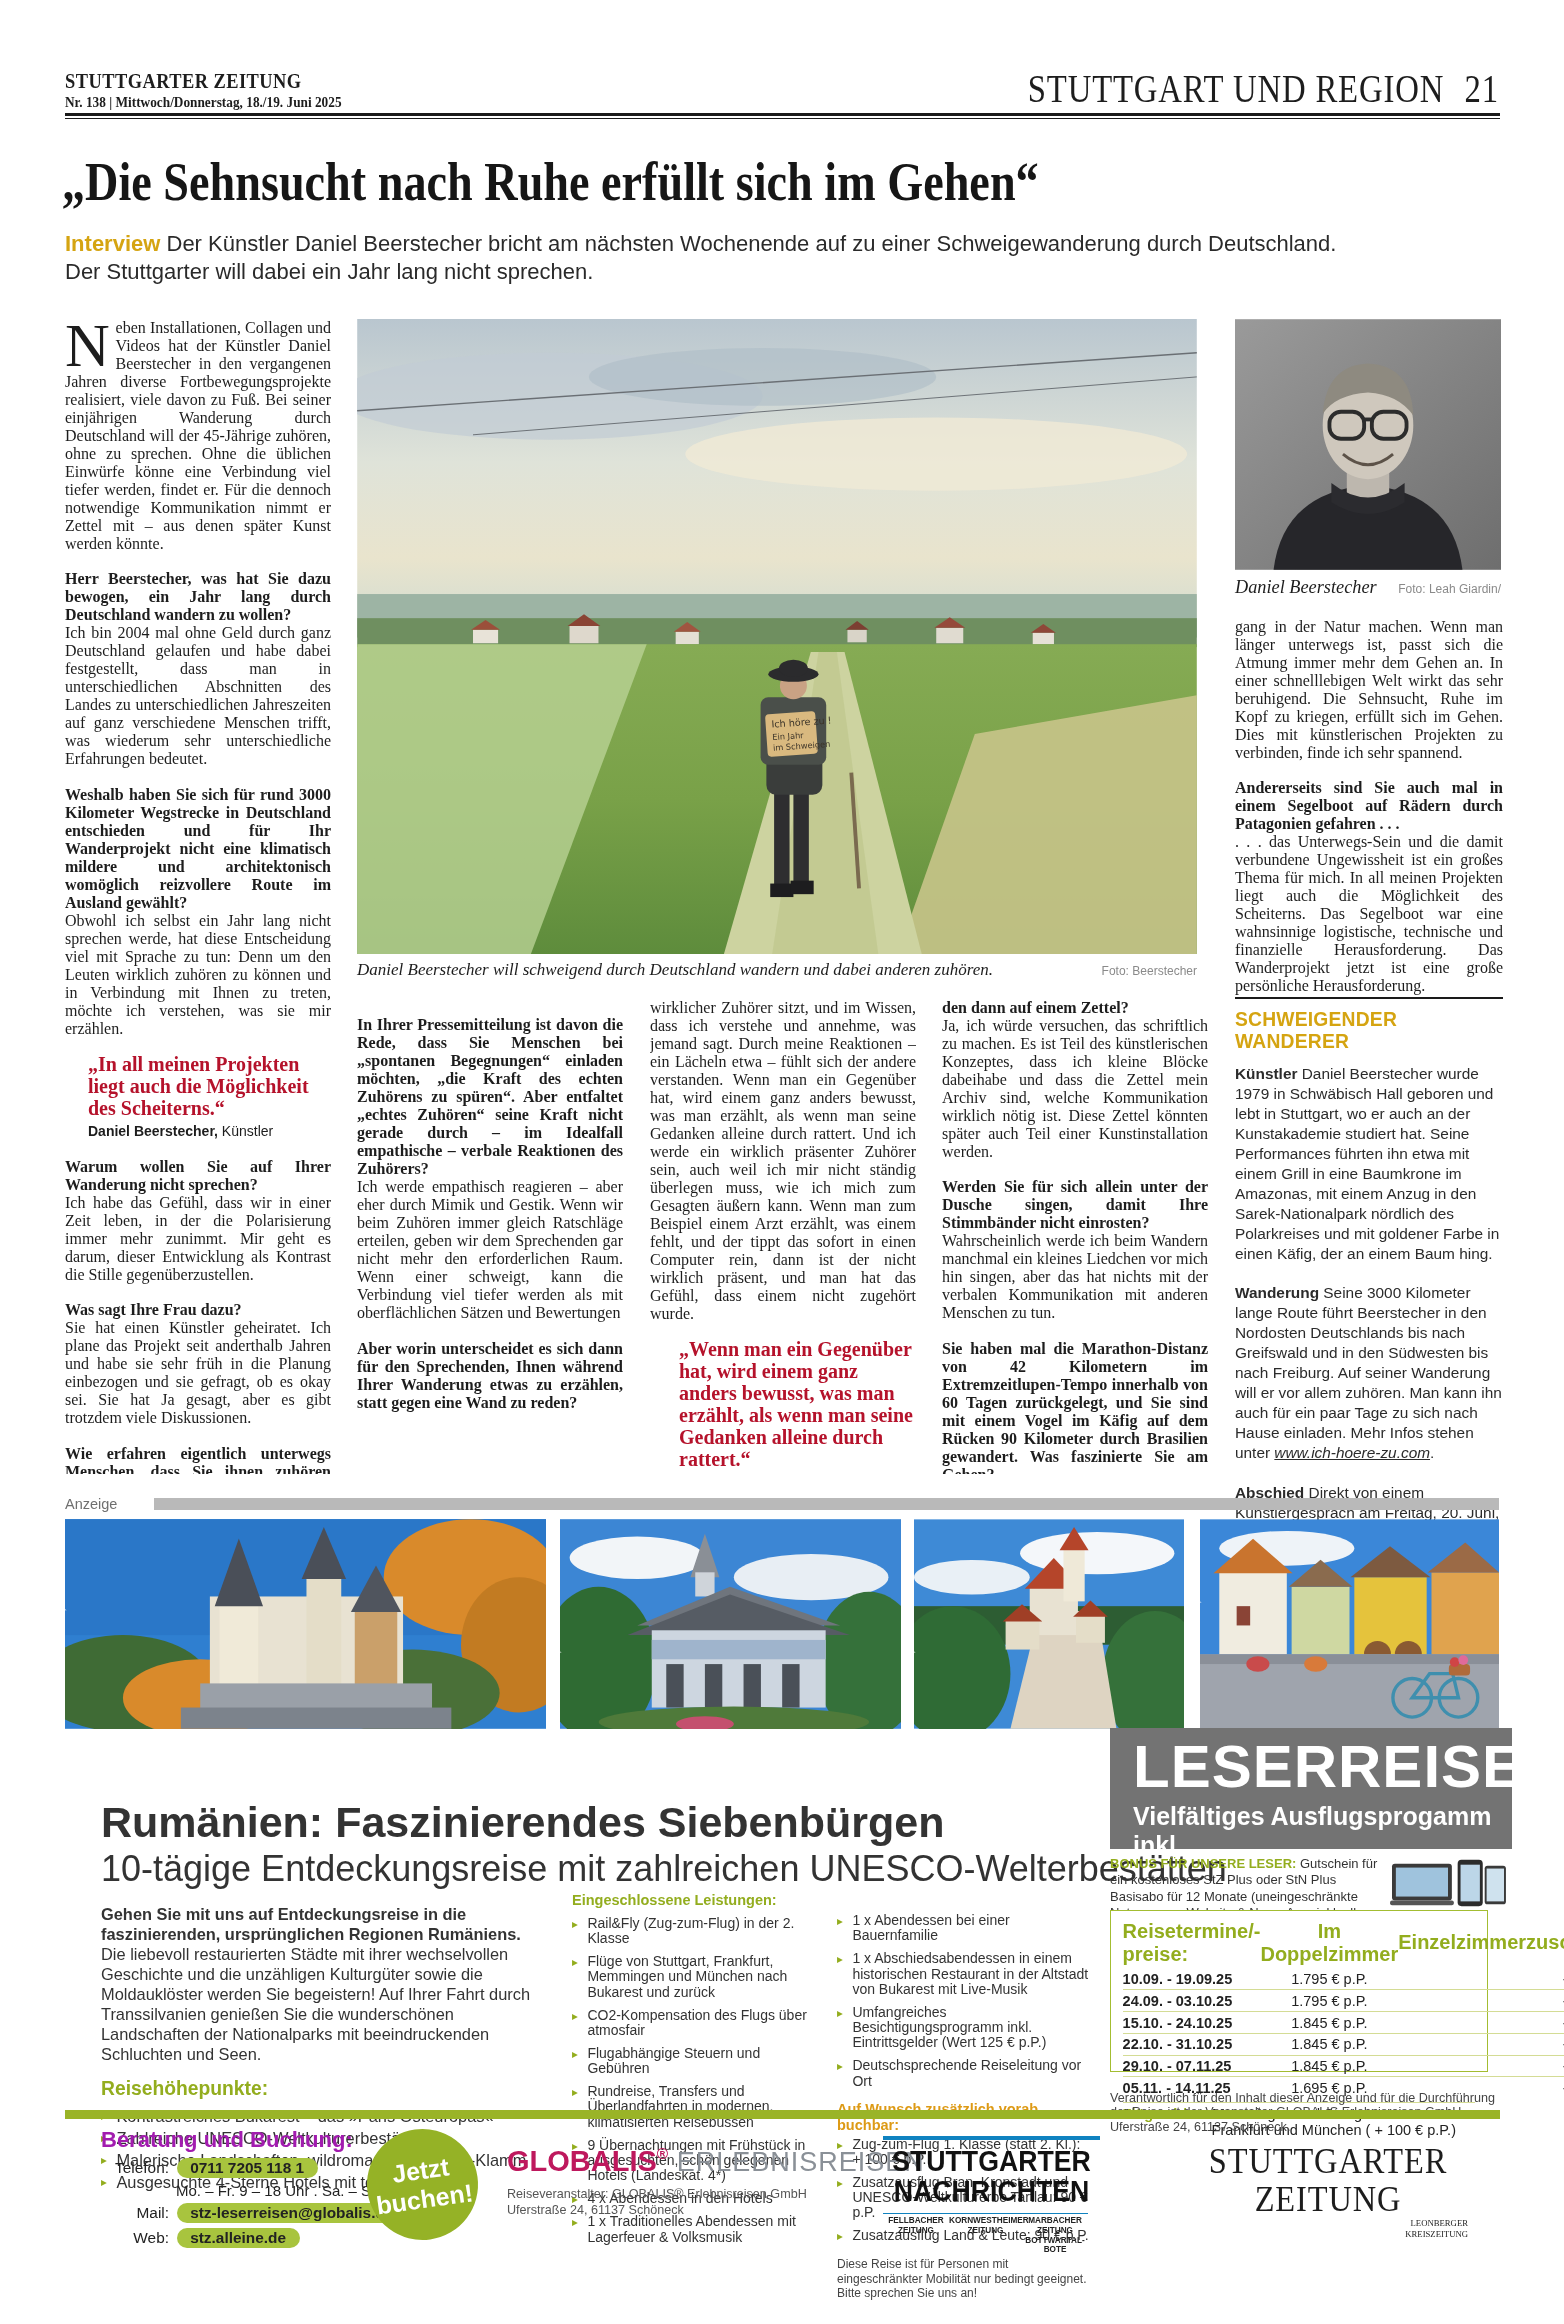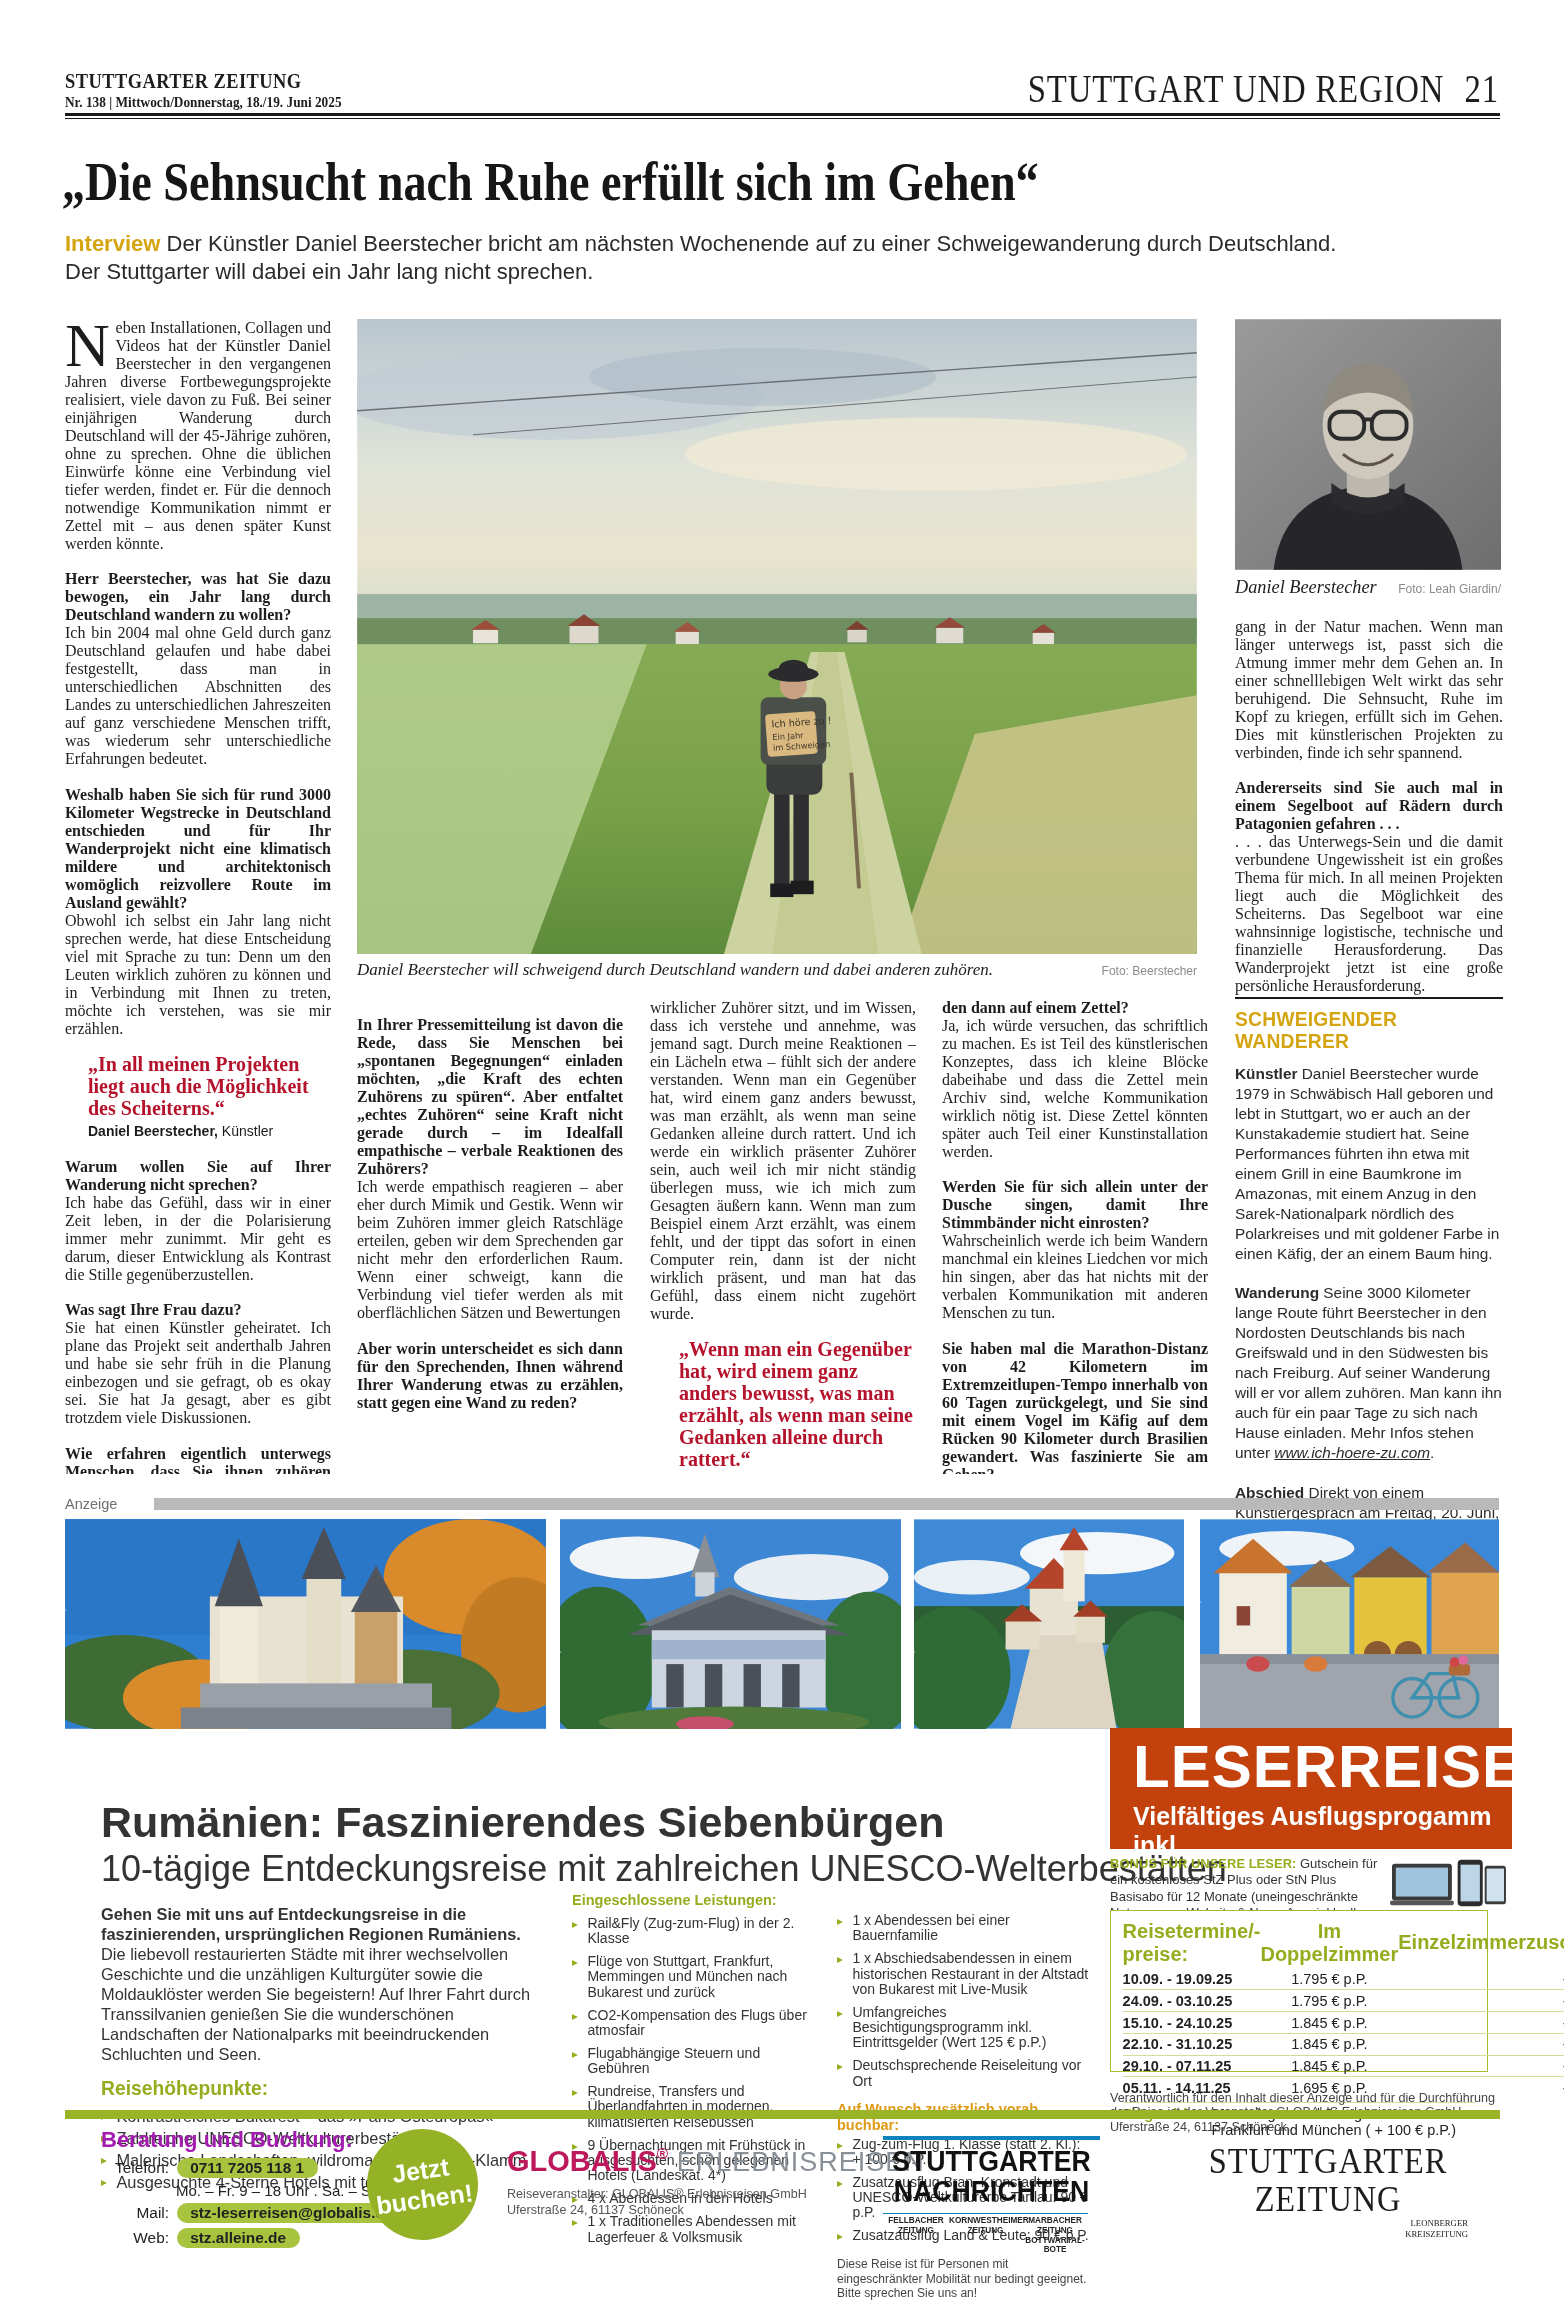--- a/index.html
+++ b/index.html
@@ -45,21 +45,21 @@
 
   
   .anz-label{font-family:"Liberation Sans",sans-serif;font-size:14.5px;color:#6f6f6f;}
   .anz-bar{background:#b9b9b9;height:11.6px;}
 
   .photo{position:absolute;overflow:hidden;}
   .vcredit{position:absolute;left:1.9px;bottom:5.8px;transform-origin:left bottom;transform:rotate(-90deg);
            font-family:"Liberation Sans",sans-serif;font-size:9.2px;color:rgba(255,255,255,.9);white-space:nowrap;}
 
   
-  .leser-box{background:#c2410c;color:#fff;font-family:"Liberation Sans",sans-serif;}
+  .leser-box{background:#737373;color:#fff;font-family:"Liberation Sans",sans-serif;}
   .leser-title{font-weight:bold;font-size:60px;letter-spacing:1px;line-height:62px;}
   .leser-sub{font-weight:bold;font-size:25px;margin-top:3.9px;}
 
   .ad-headline{font-family:"Liberation Sans",sans-serif;font-weight:bold;font-size:43px;color:#333;}
   .ad-subhead{font-family:"Liberation Sans",sans-serif;font-weight:300;font-size:36px;color:#333;}
   .ad-p{font-family:"Liberation Sans",sans-serif;font-size:16.4px;line-height:20px;color:#333;margin:0;}
   .green-h{font-family:"Liberation Sans",sans-serif;font-weight:bold;font-size:19.3px;color:#93ad1e;margin:13.5px 0 5.8px;}
   .green-h2{font-family:"Liberation Sans",sans-serif;font-weight:bold;font-size:14.5px;color:#93ad1e;}
   .amber-h{font-family:"Liberation Sans",sans-serif;font-weight:bold;font-size:14.5px;color:#dd9a15;margin:11.6px 0 3.9px;}
   ul.blist{list-style:none;margin:3.9px 0 0;padding:0;}

